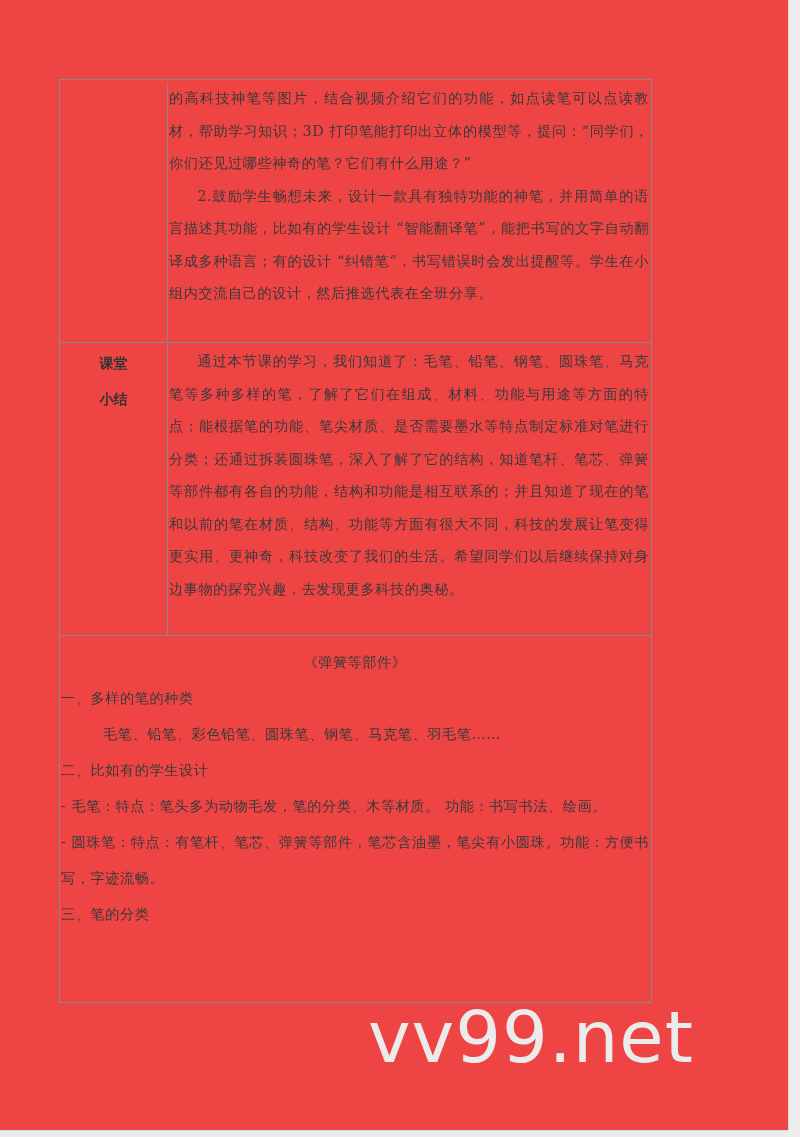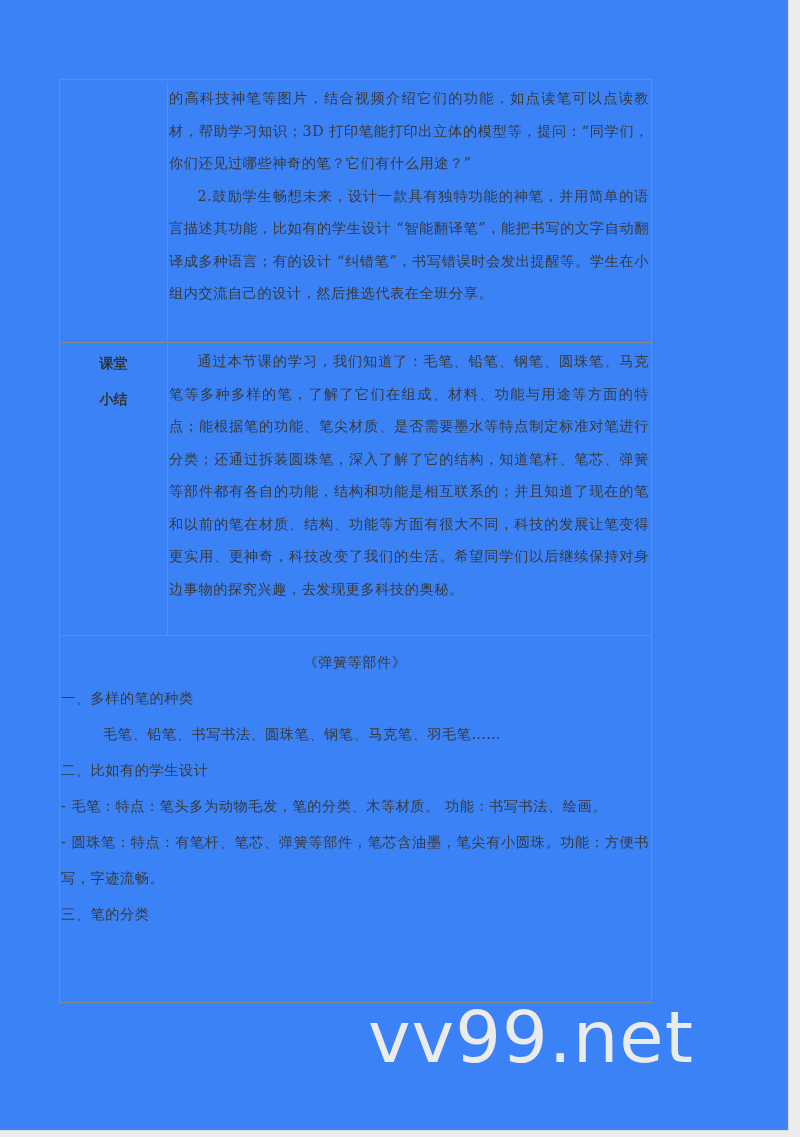--- a/index.html
+++ b/index.html
@@ -4,21 +4,21 @@
 <style>
   html, body { margin:0; padding:0; }
   body {
     width:800px; height:1137px; position:relative; overflow:hidden;
     background:#ececec;
     font-family:"DejaVu Serif","Liberation Serif",serif;
     color:#333;
   }
   .page {
     position:absolute; left:0; top:0; width:788px; height:1130px;
-    background:#3b82f6;
+    background:#ef4444;
     border-right:1px solid #dcdcdc; border-bottom:1px solid #dcdcdc;
   }
   .table {
     position:absolute; left:59px; top:79px; width:593px;
     border:1px solid #888;
     box-sizing:border-box;
   }
   .row { display:flex; border-bottom:1px solid #888; box-sizing:border-box; }
   .row:last-child { border-bottom:none; }
   .label-cell {
@@ -67,21 +67,21 @@
       </div>
       <div class="content-cell">
         <p class="indent">通过本节课的学习，我们知道了：毛笔、铅笔、钢笔、圆珠笔、马克笔等多种多样的笔，了解了它们在组成、材料、功能与用途等方面的特点；能根据笔的功能、笔尖材质、是否需要墨水等特点制定标准对笔进行分类；还通过拆装圆珠笔，深入了解了它的结构，知道笔杆、笔芯、弹簧等部件都有各自的功能，结构和功能是相互联系的；并且知道了现在的笔和以前的笔在材质、结构、功能等方面有很大不同，科技的发展让笔变得更实用、更神奇，科技改变了我们的生活。希望同学们以后继续保持对身边事物的探究兴趣，去发现更多科技的奥秘。</p>
       </div>
     </div>
 
     <div class="row r3">
       <div class="content-cell">
         <p class="center">《弹簧等部件》</p>
         <p>一、多样的笔的种类</p>
-        <p class="indent-list">毛笔、铅笔、书写书法、圆珠笔、钢笔、马克笔、羽毛笔……</p>
+        <p class="indent-list">毛笔、铅笔、彩色铅笔、圆珠笔、钢笔、马克笔、羽毛笔……</p>
         <p>二、比如有的学生设计</p>
         <p> - 毛笔：特点：笔头多为动物毛发，笔的分类、木等材质。 功能：书写书法、绘画。</p>
         <p> - 圆珠笔：特点：有笔杆、笔芯、弹簧等部件，笔芯含油墨，笔尖有小圆珠。功能：方便书写，字迹流畅。</p>
         <p>三、笔的分类</p>
       </div>
     </div>
 
   </div>
   <div class="watermark">vv99.net</div>
 </div>

